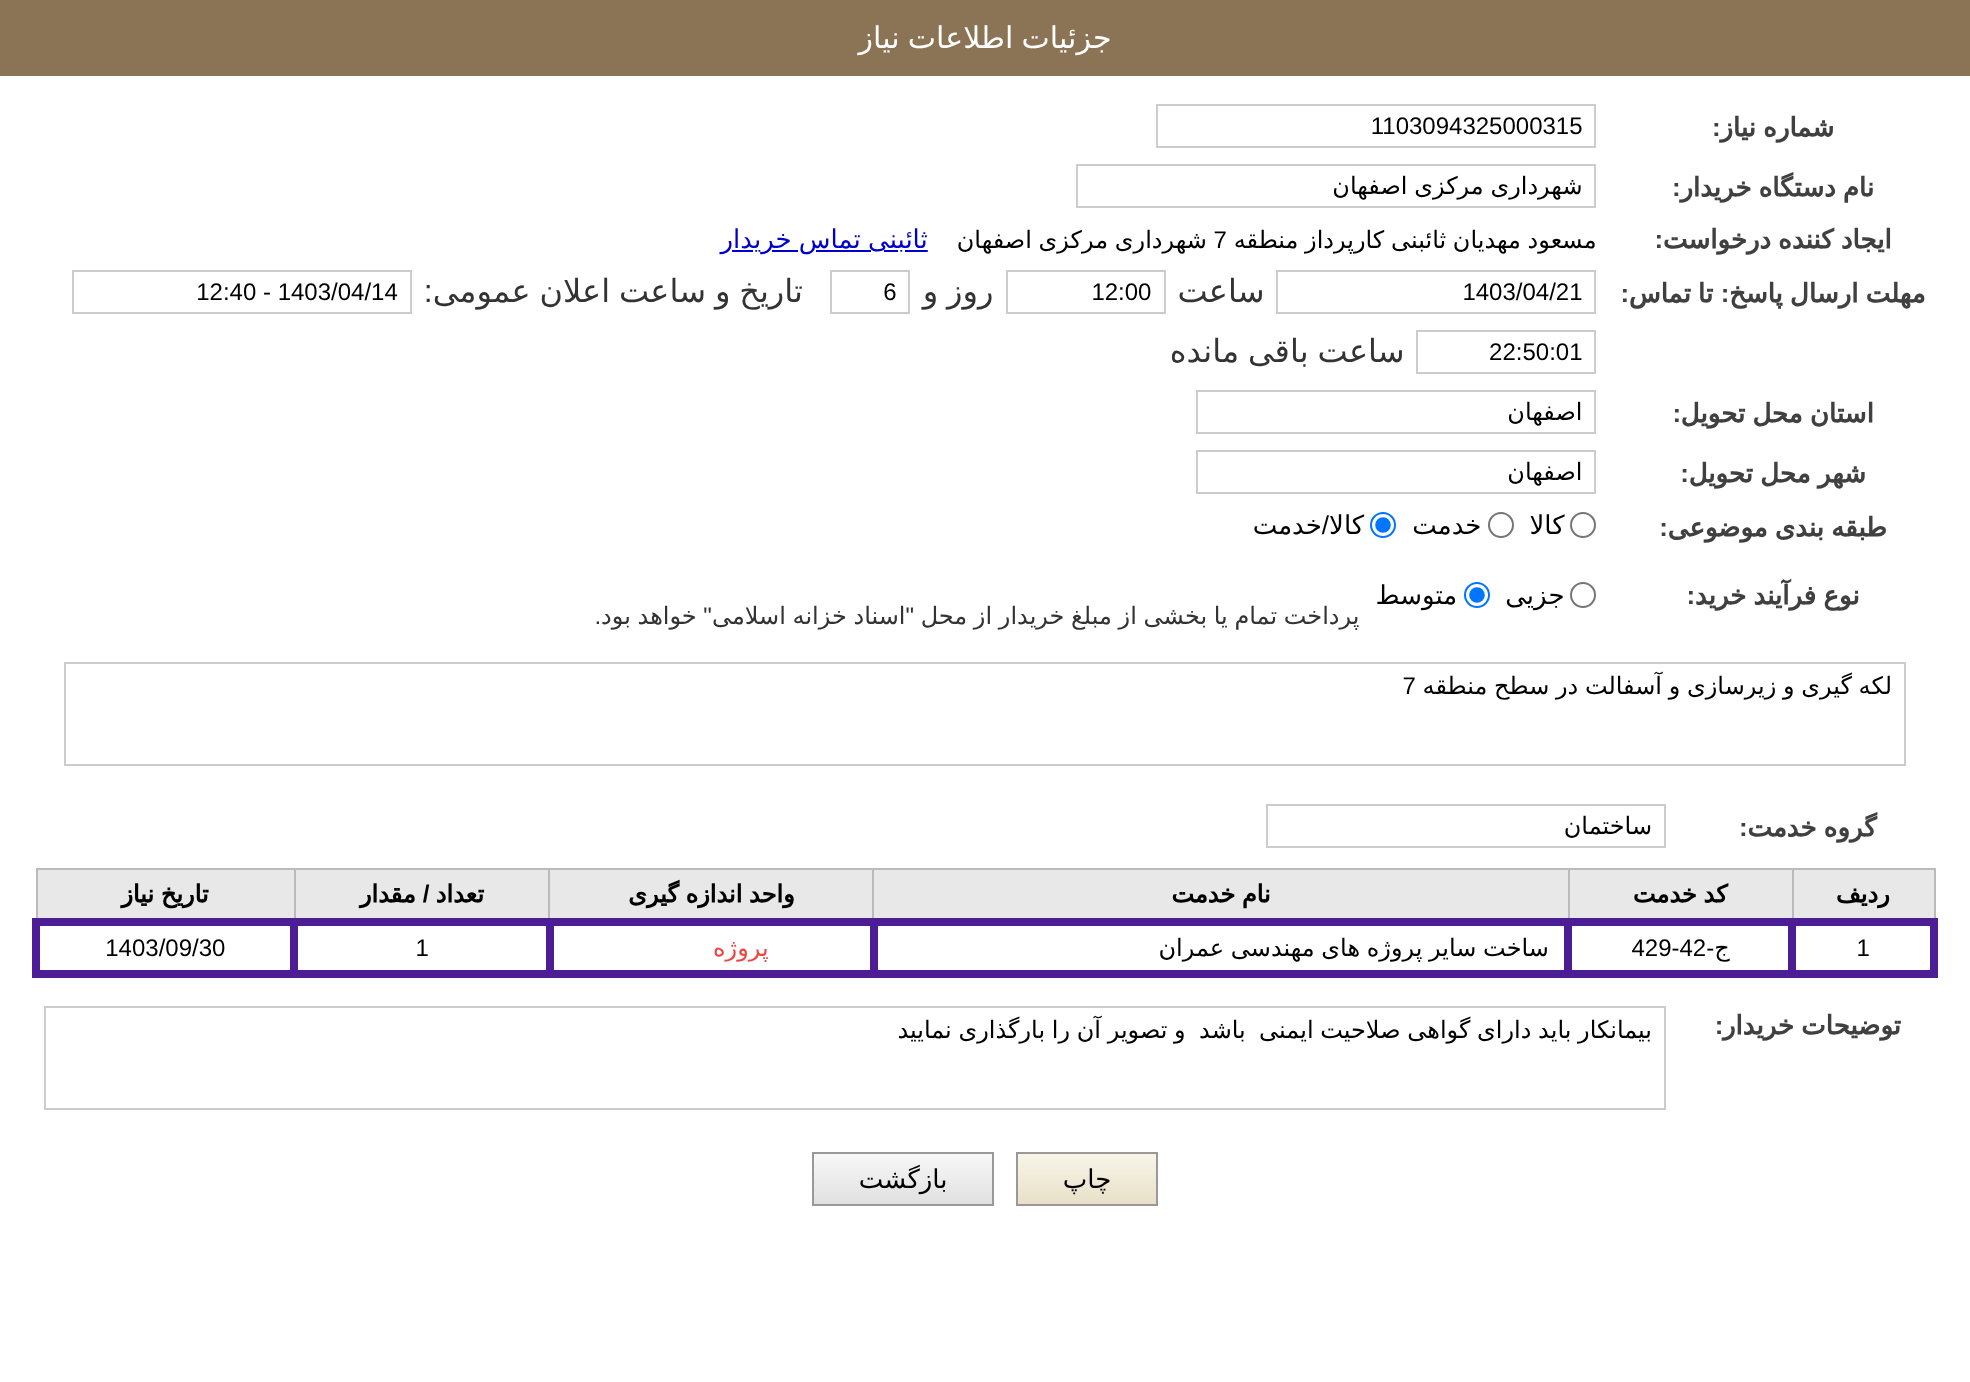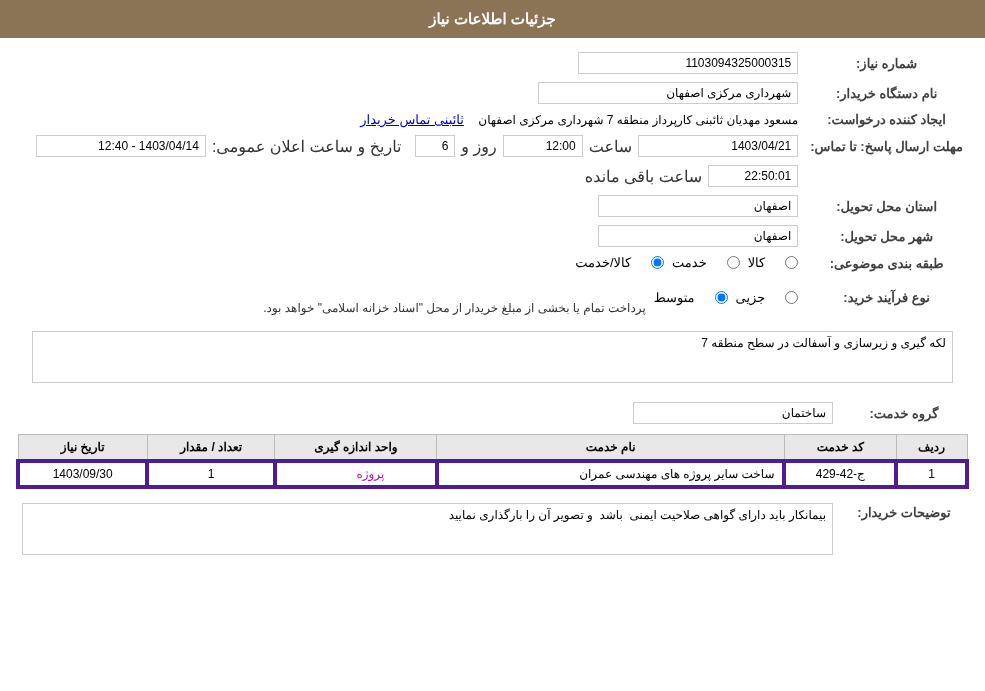--- a/index.html
+++ b/index.html
@@ -14,21 +14,21 @@
       min-height: 691px;
       background: #fff;
       margin: 0 auto;
     }
     .header-bar {
       background: #8B7355;
       color: #fff;
       text-align: center;
       padding: 10px 12px;
       font-size: 15px;
-      font-weight: bold;
+      font-weight: normal;
     }
     .content-area {
       padding: 10px 16px;
     }
     .form-table {
       width: 100%;
       border-collapse: collapse;
     }
     .form-table td {
       padding: 4px 6px;
@@ -63,21 +63,21 @@
       margin-top: 8px;
       margin-bottom: 6px;
       font-size: 14px;
     }
     .blue-link {
       color: #0000cc;
       text-decoration: underline;
       cursor: pointer;
     }
     .radio-group { display: inline-flex; gap: 8px; align-items: center; }
-    .radio-item { display: inline-flex; align-items: center; gap: 20px; }
+    .radio-item { display: inline-flex; align-items: center; gap: 3px; }
 
     
     .services-table {
       width: 100%;
       border-collapse: collapse;
       margin-top: 6px;
     }
     .services-table th {
       background: #e8e8e8;
       border: 1px solid #bbb;
@@ -285,37 +285,41 @@
               <th>واحد اندازه گیری</th>
               <th>تعداد / مقدار</th>
               <th>تاریخ نیاز</th>
             </tr>
           </thead>
           <tbody>
             <tr>
               <td>1</td>
               <td class="col-code">ج-42-429</td>
               <td class="text-right">ساخت سایر پروژه های مهندسی عمران</td>
-              <td style="color:#a21caf;padding-left:37px;">پروژه</td>
+              <td style="color:#ef4444;padding-left:37px;">پروژه</td>
               <td>1</td>
               <td>1403/09/30</td>
             </tr>
           </tbody>
         </table>
       </div>
 
       <div style="margin-top:10px;">
         <table class="form-table">
           <tbody>
               <tr>
             <td class="label-cell" style="vertical-align:top; padding-top:6px;">توضیحات خریدار:</td>
             <td>
               <textarea class="textarea-box" rows="3" readonly="" style="">بیمانکار باید دارای گواهی صلاحیت ایمنی  باشد  و تصویر آن را بارگذاری نمایید</textarea>
             </td>
           </tr>
         </tbody>
           </table>
       </div>
 
+      <div class="btn-group">
+        <button class="btn btn-print">چاپ</button>
+        <button class="btn">بازگشت</button>
+      </div>
 
     </div>
   </div>
 </div>
 
 </body></html>

